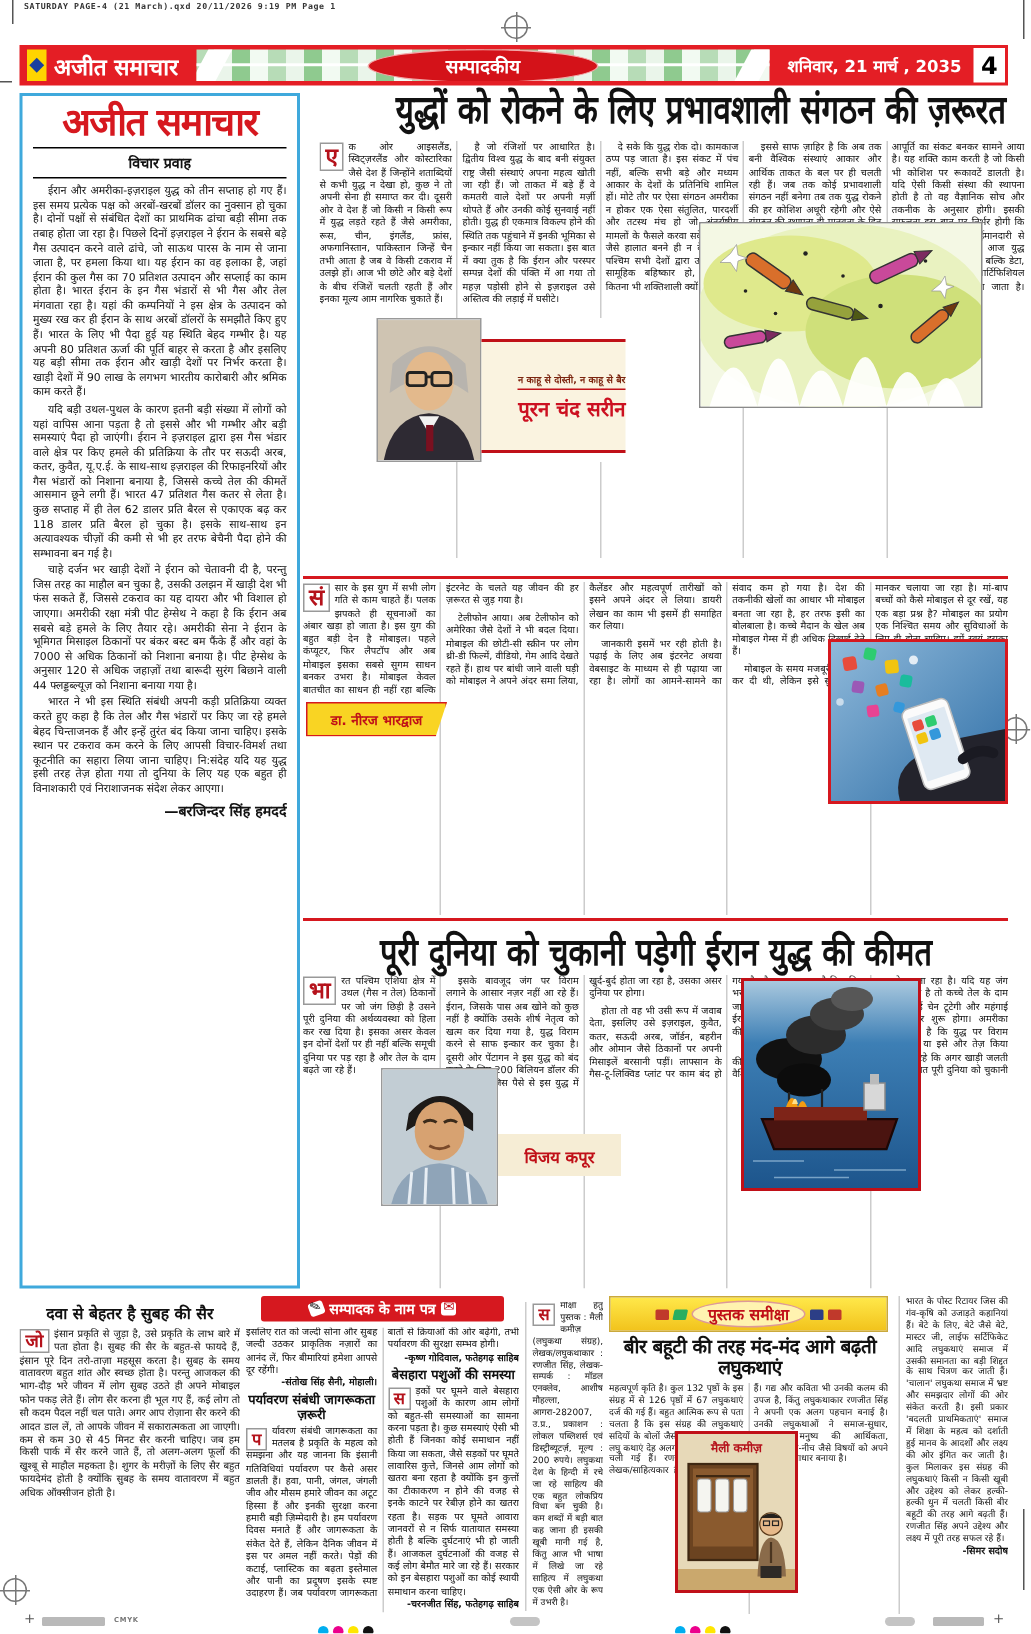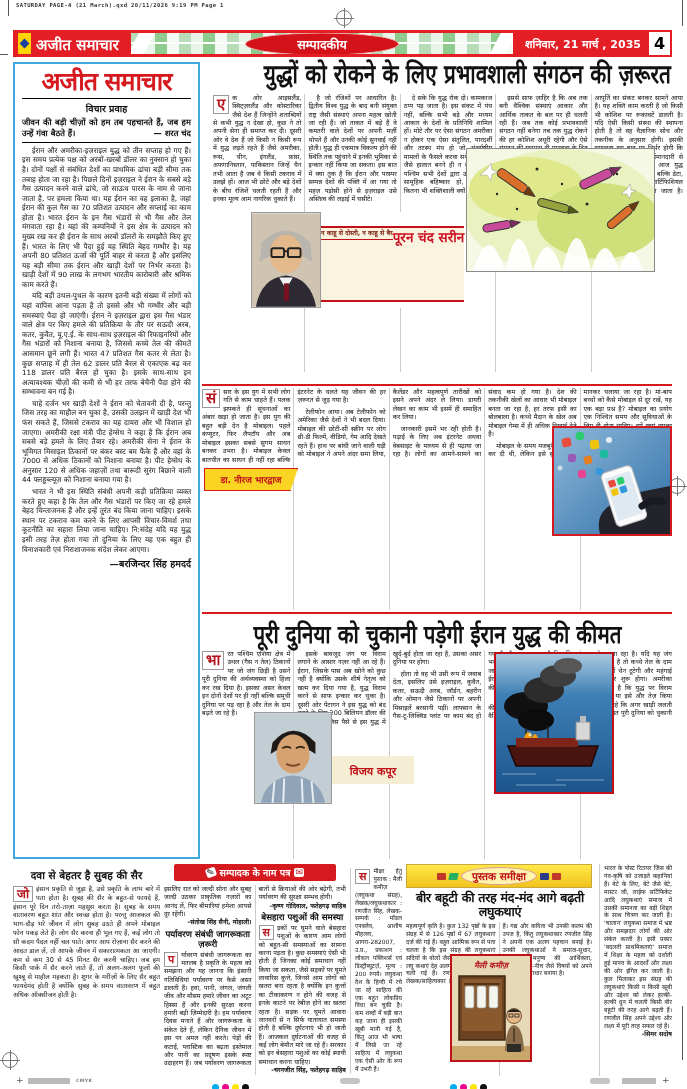--- a/index.html
+++ b/index.html
@@ -52,21 +52,21 @@
   .nowrapline{white-space:nowrap;text-align:center;font-weight:bold;}
   .sqx{display:inline-block;transform:scaleX(.8);transform-origin:center;}
   .rule-red{left:202px;width:470px;height:2px;background:#d6181f;}
   
   .mainart{left:202px;top:60px;width:470px;height:322px;margin-left:11px;}
   .ma-headline{font-size:26px;line-height:1.1;}
   .ma-cols{margin-top:5px;height:278px;column-count:5;}
   .ma-author{position:absolute;left:38px;top:152px;width:166px;height:96px;background:#fff;display:flex;z-index:3;}
   .ma-photo{width:70px;height:96px;flex:none;border:1px solid #999;box-sizing:border-box;}
   .ma-namebox{flex:1;background:#faf3e0;border-top:2px solid #c01018;border-bottom:2px solid #c01018;
-      margin:14px 0 6px;display:flex;flex-direction:row;align-items:flex-start;justify-content:center;}
+      margin:14px 0 6px;display:flex;flex-direction:column;align-items:flex-end;justify-content:center;}
   .ma-tagline{font-size:6.3px;color:#7c2610;font-weight:bold;border-bottom:1px solid #c01018;padding-bottom:2px;margin-bottom:3px;white-space:nowrap;}
   .ma-authname{font-size:13.5px;font-weight:bold;color:#cc1021;white-space:nowrap;}
   .ma-illu{position:absolute;left:253px;top:88px;width:187px;height:122px;border:1px solid #8a8a8a;z-index:2;background:#fff;}
   
   .mobileart{left:202px;top:388px;width:470px;height:222px;}
   .mo-cols{height:222px;column-count:5;}
   .mo-headline{position:absolute;left:86px;top:2px;width:292px;height:40px;background:#fff;z-index:3;
       font-size:27px;padding-top:3px;}
   .mo-author{position:absolute;left:2px;top:80px;width:92px;height:21px;background:#f9d423;border:1.5px solid #d6181f;
       clip-path:polygon(0 0,100% 0,92% 100%,0 100%);display:flex;align-items:center;justify-content:center;z-index:3;}
@@ -99,21 +99,21 @@
   .review{left:406px;top:864px;width:266px;height:212px;}
   .rv-banner{position:absolute;left:0;top:0;width:186px;height:24px;background:linear-gradient(#ffe84a,#f2c31c);
       border:1px solid #caa93c;box-sizing:border-box;display:flex;align-items:center;justify-content:center;gap:3px;}
   .rv-oval{background:#fff3b0;border:1px solid #d99;border-radius:50%/50%;padding:1px 10px;
       color:#c01018;font-weight:bold;font-size:10.5px;white-space:nowrap;}
   .bk{width:9px;height:7px;border-radius:1px;display:inline-block;}
   .bk1{background:#c0392b;}.bk2{background:#27ae60;transform:skewX(-12deg);}.bk3{background:#2c3e86;}
   .rv-headline{position:absolute;left:0;top:27px;width:188px;font-size:12.6px;font-weight:bold;line-height:1.12;text-align:center;letter-spacing:-.3px;}
   .rv-colsA{position:absolute;left:0;top:58px;width:186px;height:154px;column-count:2;column-gap:7px;column-rule:.5px solid #ccc;
       font-size:6px;line-height:1.32;text-align:justify;overflow:hidden;}
-  .rv-cover{position:absolute;left:44px;top:90px;width:78px;height:104px;border:2px solid #c01018;z-index:3;background:#eab308;font-style:italic;}
+  .rv-cover{position:absolute;left:44px;top:90px;width:78px;height:104px;border:2px solid #c01018;z-index:3;background:#eab308;}
   .rv-covertitle{position:absolute;left:0;top:3px;width:100%;text-align:center;font-size:8px;font-weight:bold;color:#b5121b;z-index:4;}
   .rv-colB{position:absolute;left:193px;top:0;width:73px;height:212px;border-left:.5px solid #ccc;padding-left:4px;box-sizing:border-box;
       font-size:6px;line-height:1.32;text-align:justify;overflow:hidden;}
   
   .fm-plus{font-size:9px;color:#555;line-height:1;}
   .fm-bar{height:6px;background:#b9b9b9;border-radius:1px;}
   .fm-dot{width:7px;height:7px;border-radius:50%;display:inline-block;margin-right:3px;}
   .fm-oval{width:20px;height:6px;background:#c4c4c4;border-radius:3px;}
   .fm-cmyk{font-size:4.5px;color:#777;letter-spacing:.5px;font-weight:bold;}
 </style>
@@ -140,24 +140,20 @@
       <div class="mh-oval">सम्पादकीय</div>
     </div>
     <div class="mh-date">शनिवार, 21 मार्च , 2035</div>
     <div class="mh-page">4</div>
   </div>
 
   <div class="abs editbox">
     <div class="eb-name">अजीत समाचार</div>
     <div class="eb-rule"></div>
     <div class="eb-sub">विचार प्रवाह</div>
-    <div class="eb-quote">
-      <span>जीवन की बड़ी चीज़ों को हम तब पहचानते हैं, जब हम उन्हें गंवा बैठते हैं।</span>
-      <span class="eb-qauth">— शरत चंद</span>
-    </div>
     <div class="eb-rule"></div>
     <div class="eb-body">
       <p>ईरान और अमरीका-इज़राइल युद्ध को तीन सप्ताह हो गए हैं। इस समय प्रत्येक पक्ष को अरबों-खरबों डॉलर का नुक्सान हो चुका है। दोनों पक्षों से संबंधित देशों का प्राथमिक ढांचा बड़ी सीमा तक तबाह होता जा रहा है। पिछले दिनों इज़राइल ने ईरान के सबसे बड़े गैस उत्पादन करने वाले ढांचे, जो साऊथ पारस के नाम से जाना जाता है, पर हमला किया था। यह ईरान का वह इलाका है, जहां ईरान की कुल गैस का 70 प्रतिशत उत्पादन और सप्लाई का काम होता है। भारत ईरान के इन गैस भंडारों से भी गैस और तेल मंगवाता रहा है। यहां की कम्पनियों ने इस क्षेत्र के उत्पादन को मुख्य रख कर ही ईरान के साथ अरबों डॉलरों के समझौते किए हुए हैं। भारत के लिए भी पैदा हुई यह स्थिति बेहद गम्भीर है। यह अपनी 80 प्रतिशत ऊर्जा की पूर्ति बाहर से करता है और इसलिए यह बड़ी सीमा तक ईरान और खाड़ी देशों पर निर्भर करता है। खाड़ी देशों में 90 लाख के लगभग भारतीय कारोबारी और श्रमिक काम करते हैं।</p>
       <p>यदि बड़ी उथल-पुथल के कारण इतनी बड़ी संख्या में लोगों को यहां वापिस आना पड़ता है तो इससे और भी गम्भीर और बड़ी समस्याएं पैदा हो जाएंगी। ईरान ने इज़राइल द्वारा इस गैस भंडार वाले क्षेत्र पर किए हमले की प्रतिक्रिया के तौर पर सऊदी अरब, कतर, कुवैत, यू.ए.ई. के साथ-साथ इज़राइल की रिफाइनरियों और गैस भंडारों को निशाना बनाया है, जिससे कच्चे तेल की कीमतें आसमान छूने लगी हैं। भारत 47 प्रतिशत गैस कतर से लेता है। कुछ सप्ताह में ही तेल 62 डालर प्रति बैरल से एकाएक बढ़ कर 118 डालर प्रति बैरल हो चुका है। इसके साथ-साथ इन अत्यावश्यक चीज़ों की कमी से भी हर तरफ बेचैनी पैदा होने की सम्भावना बन गई है।</p>
       <p>चाहे दर्जन भर खाड़ी देशों ने ईरान को चेतावनी दी है, परन्तु जिस तरह का माहौल बन चुका है, उसकी उलझन में खाड़ी देश भी फंस सकते हैं, जिससे टकराव का यह दायरा और भी विशाल हो जाएगा। अमरीकी रक्षा मंत्री पीट हेग्सेथ ने कहा है कि ईरान अब सबसे बड़े हमले के लिए तैयार रहे। अमरीकी सेना ने ईरान के भूमिगत मिसाइल ठिकानों पर बंकर बस्ट बम फैंके हैं और वहां के 7000 से अधिक ठिकानों को निशाना बनाया है। पीट हेग्सेथ के अनुसार 120 से अधिक जहाज़ों तथा बारूदी सुरंग बिछाने वाली 44 फ्लड्डब्ल्यूज़ को निशाना बनाया गया है।</p>
       <p>भारत ने भी इस स्थिति संबंधी अपनी कड़ी प्रतिक्रिया व्यक्त करते हुए कहा है कि तेल और गैस भंडारों पर किए जा रहे हमले बेहद चिन्ताजनक हैं और इन्हें तुरंत बंद किया जाना चाहिए। इसके स्थान पर टकराव कम करने के लिए आपसी विचार-विमर्श तथा कूटनीति का सहारा लिया जाना चाहिए। नि:संदेह यदि यह युद्ध इसी तरह तेज़ होता गया तो दुनिया के लिए यह एक बहुत ही विनाशकारी एवं निराशाजनक संदेश लेकर आएगा।</p>
     </div>
     <div class="eb-sign">—बरजिन्दर सिंह हमदर्द</div>
   </div>
 

